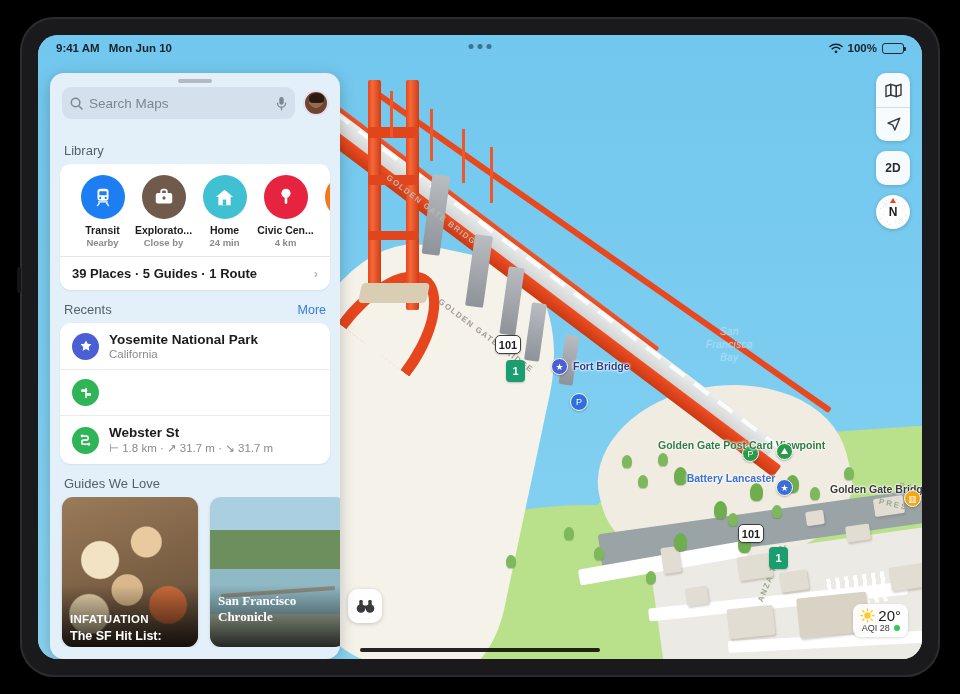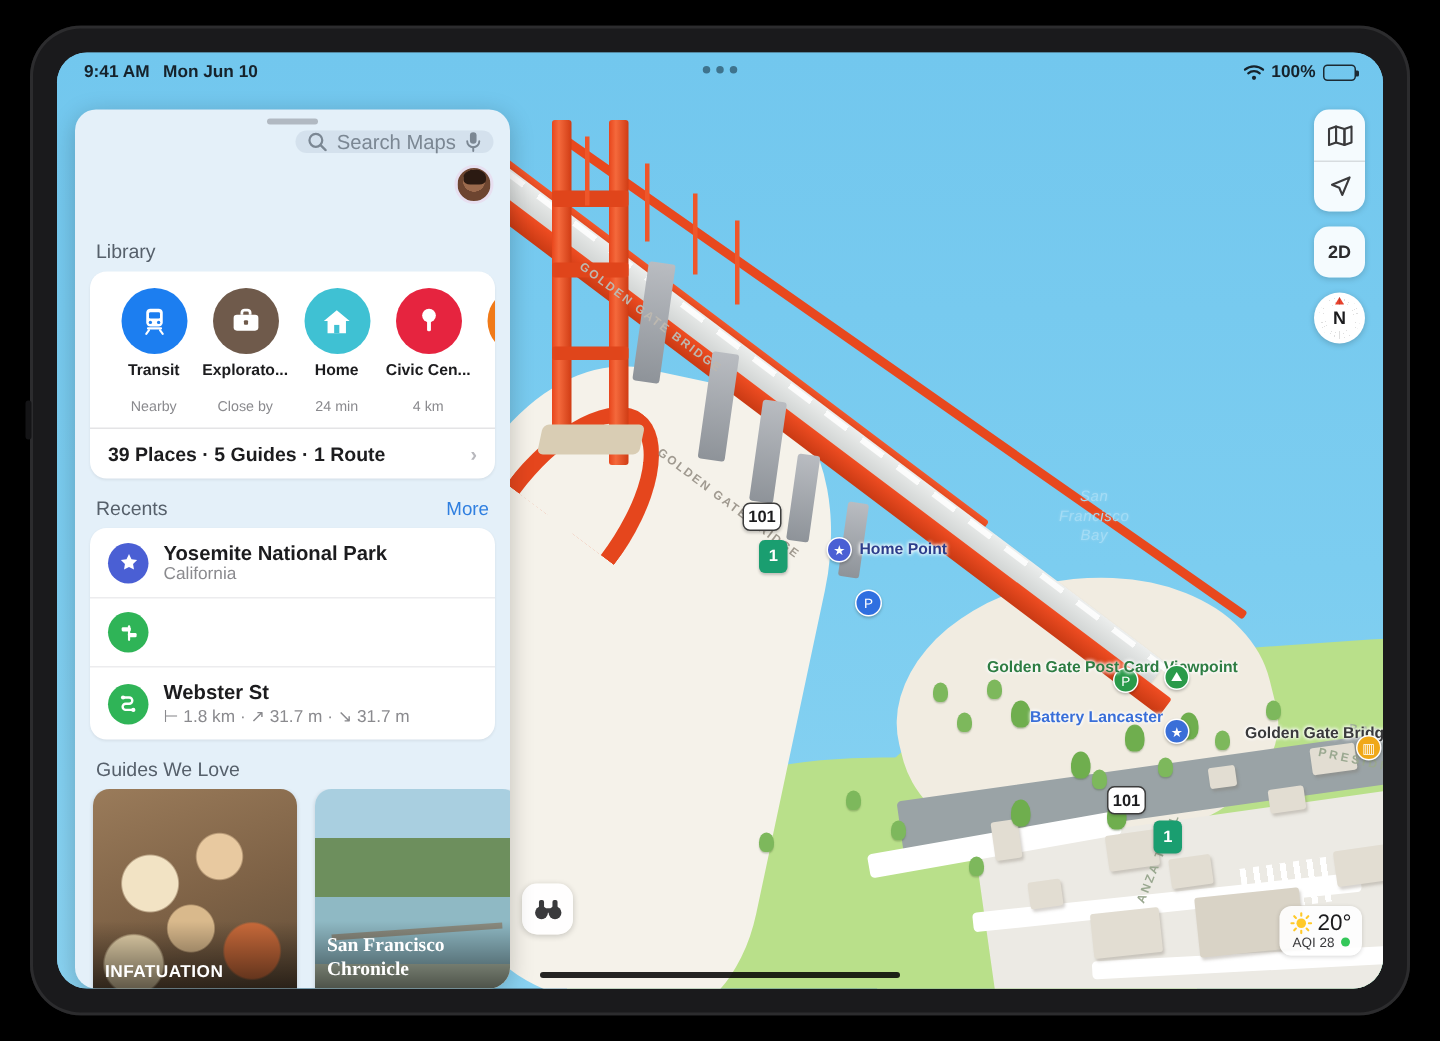--- a/index.html
+++ b/index.html
@@ -402,23 +402,22 @@
     box-shadow: 0 4px 16px rgba(0,0,0,.22);
     overflow: hidden;
     z-index: 30;
   }
   .grabber {
     width: 34px; height: 4px; border-radius: 2px;
     background: rgba(60,60,67,.3);
     margin: 6px auto 4px;
   }
   .search-row {
-    display: flex; align-items: flex-end; gap: 8px;
+    display: flex; align-items: center; gap: 8px;
     padding: 0 11px 12px 12px;
-    flex-direction: column;
   }
   .search-box {
     flex: 1; height: 32px;
     background: rgba(198,214,228,.55);
     border-radius: 9px;
     display: flex; align-items: center;
     padding: 0 8px;
     gap: 6px;
   }
   .search-text {
@@ -468,22 +467,23 @@
   .lib-icon {
     width: 44px; height: 44px; border-radius: 50%;
     margin: 0 auto 5px;
     display: flex; align-items: center; justify-content: center;
   }
   .lib-name {
     font-size: 10.5px; font-weight: 700; color: #1c1c1e;
     white-space: nowrap; overflow: hidden; text-overflow: ellipsis;
   }
   .lib-sub {
-    font-size: 9.5px; color: #8a8a8e; margin-top: 13px;
+    font-size: 9.5px; color: #8a8a8e; margin-top: 1px;
     white-space: nowrap;
+    font-weight: bold;
   }
   .lib-footer {
     border-top: .5px solid #e4e4e6;
     padding: 9px 12px;
     display: flex; align-items: center;
     font-size: 13px; font-weight: 600; color: #1c1c1e;
     cursor: pointer;
   }
   .chev { margin-left: auto; color: #b8b8bd; font-size: 13px; }
 
@@ -650,21 +650,21 @@
       <div class="presidio-text">PRESIDIO PROM</div>
       <div class="battery-text">BATTERY</div>
       <div class="anza-text">ANZA TRAIL</div>
 
       <div class="shield-101" style="left:457px;top:300px">101</div>
       <div class="badge-1" style="left:468px;top:325px">1</div>
       <div class="shield-101" style="left:700px;top:489px">101</div>
       <div class="badge-1" style="left:731px;top:512px">1</div>
 
       <div class="poi-pin" style="left:513px;top:323px;background:#4a5fd4">★</div>
-      <div class="poi-label" style="left:535px;top:325px;color:#2c3e8c">Home Point</div>
+      <div class="poi-label" style="left:535px;top:325px;color:#2c3e8c">Fort Bridge</div>
 
       <div class="poi-pin" style="left:704px;top:410px;background:#2a9a4a">P</div>
 
       <div class="poi-label two" style="left:620px;top:404px;color:#2e7d43;width:110px">Golden Gate Post Card Viewpoint</div>
       <div class="poi-pin" style="left:738px;top:408px;background:#2a9a4a">⛰</div>
 
       <div class="poi-label two" style="left:648px;top:437px;color:#3a6fd8;width:90px">Battery Lancaster</div>
       <div class="poi-pin" style="left:738px;top:444px;background:#3a6fd8">★</div>
 
       <div class="poi-label two" style="left:792px;top:448px;color:#3a3a3c;width:86px">Golden Gate Bridge Pavilion</div>

